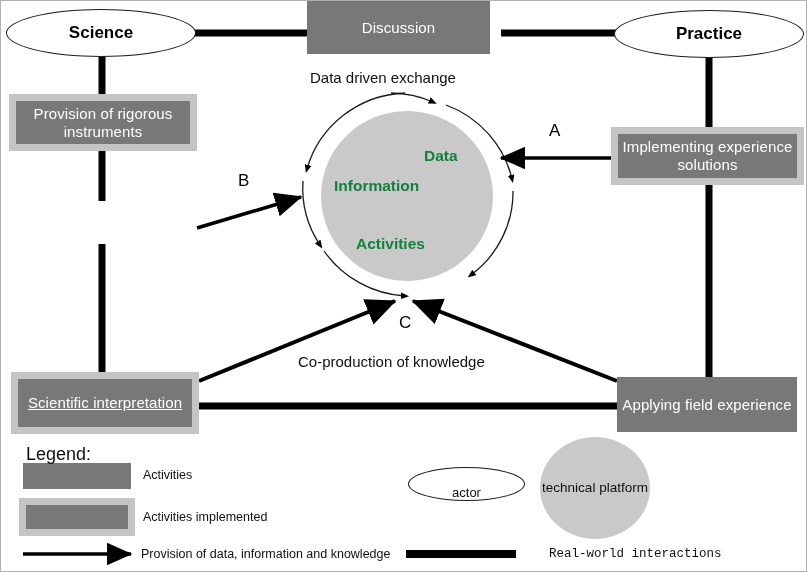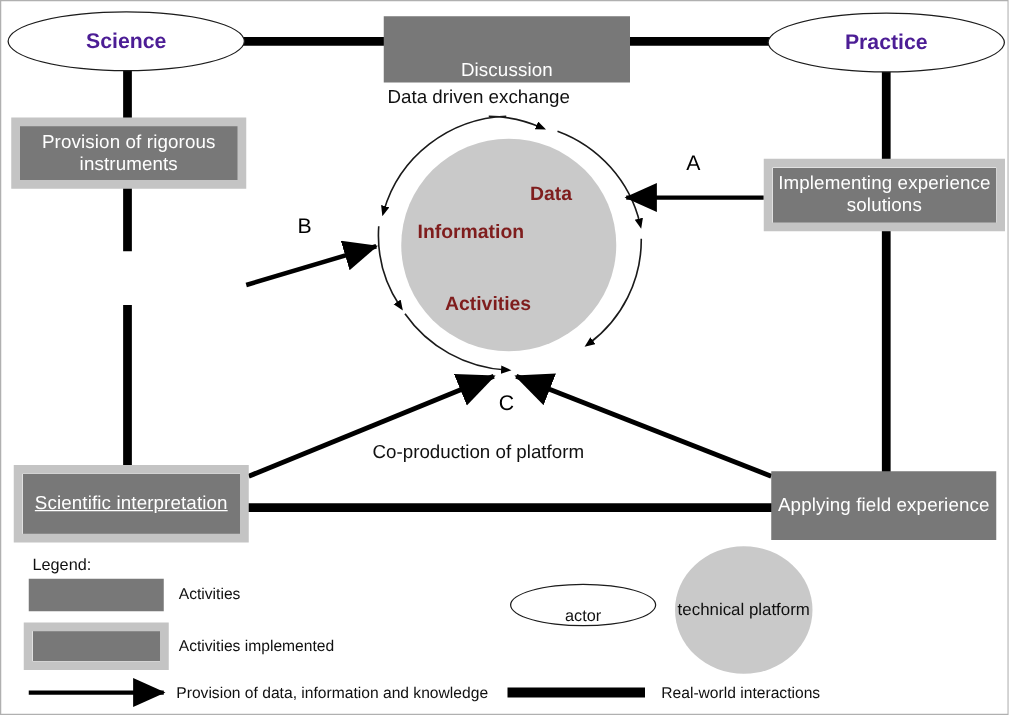--- a/index.html
+++ b/index.html
@@ -49,63 +49,63 @@
     position: absolute;
     box-sizing: border-box;
     border: 1.6px solid #1c1c1c;
     border-radius: 50%;
     background: #ffffff;
     display: flex;
     align-items: center;
     justify-content: center;
     font-weight: bold;
     font-size: 17px;
-    color: #4c1d95;
+    color: #000000;
     z-index: 5;
   }
   
   .platform-ring {
     position: absolute;
     box-sizing: border-box;
     border-radius: 50%;
     z-index: 2;
   }
   .platform-core {
     position: absolute;
     box-sizing: border-box;
     border-radius: 50%;
     background: #c9c9c9;
     z-index: 3;
   }
   .dik-label {
     position: absolute;
     font-weight: bold;
     font-size: 15.5px;
-    color: #7f1d1d;
+    color: #15803d;
     white-space: nowrap;
     z-index: 6;
   }
   
   .plain-text {
     position: absolute;
     font-size: 15px;
     color: #101010;
     white-space: nowrap;
     z-index: 6;
   }
   .flow-letter {
     position: absolute;
     font-size: 17px;
     color: #000000;
     z-index: 6;
   }
   
   .legend-title {
     position: absolute;
-    font-size: 13px;
+    font-size: 18px;
     color: #101010;
     z-index: 6;
   }
   .legend-swatch-plain {
     position: absolute;
     background: #787878;
     z-index: 4;
   }
   .legend-swatch-impl {
     position: absolute;
@@ -204,21 +204,21 @@
   </svg>
 
   <div class="ellipse" style="left:5px; top:8px; width:190px; height:48px;">
     <span>Science</span>
   </div>
 
   <div class="ellipse" style="left:613px; top:9px; width:190px; height:48px;">
     <span>Practice</span>
   </div>
 
-  <div class="node-box" style="left:306px; top:12px; width:197px; height:53px;align-items:flex-end;">
+  <div class="node-box" style="left:306px; top:0; width:183px; height:53px;">
     <span>Discussion</span>
   </div>
 
   <div class="node-box implemented" style="left:8px; top:93px; width:188px; height:57px;">
     <span>Provision of rigorous instruments</span>
   </div>
 
 
   <div class="node-box implemented" style="left:10px; top:371px; width:188px; height:62px;text-decoration:underline;">
     <span>Scientific interpretation</span>
@@ -234,21 +234,21 @@
 
   <div class="platform-ring" style="left:299px; top:90px; width:214px; height:206px;"></div>
   <div class="platform-core" style="left:320px; top:110px; width:172px; height:170px;"></div>
 
   <div class="dik-label" style="left:423px; top:146px;">Data</div>
   <div class="dik-label" style="left:333px; top:176px;">Information</div>
   <div class="dik-label" style="left:355px; top:234px;">Activities</div>
 
   <div class="plain-text" style="left:309px; top:68px;">Data driven exchange</div>
 
-  <div class="plain-text" style="left:297px; top:352px;">Co-production of platform</div>
+  <div class="plain-text" style="left:297px; top:352px;">Co-production of knowledge</div>
 
   <div class="flow-letter" style="left:548px; top:120px;">A</div>
   <div class="flow-letter" style="left:237px; top:170px;">B</div>
   <div class="flow-letter" style="left:398px; top:312px;">C</div>
 
   <div class="legend-title" style="left:25px; top:443px;">Legend:</div>
 
   <div class="legend-swatch-plain" style="left:22px; top:462px; width:108px; height:26px;"></div>
   <div class="legend-text" style="left:142px; top:467px;">Activities</div>
 
@@ -259,15 +259,15 @@
     <span>actor</span>
   </div>
 
   <div class="legend-circle" style="left:539px; top:436px; width:110px; height:102px;">
     <span>technical platform</span>
   </div>
 
   <div class="legend-text" style="left:140px; top:546px;">Provision of data, information and knowledge</div>
 
   <div class="legend-thickbar" style="left:405px; top:549px; width:110px; height:8px;"></div>
-  <div class="legend-text" style="left:528px; top:546px;">Real-world interactions</div>
+  <div class="legend-text" style="left:548px; top:546px;font-family:Liberation Mono, monospace;">Real-world interactions</div>
 
 </div>
 
 </body></html>

